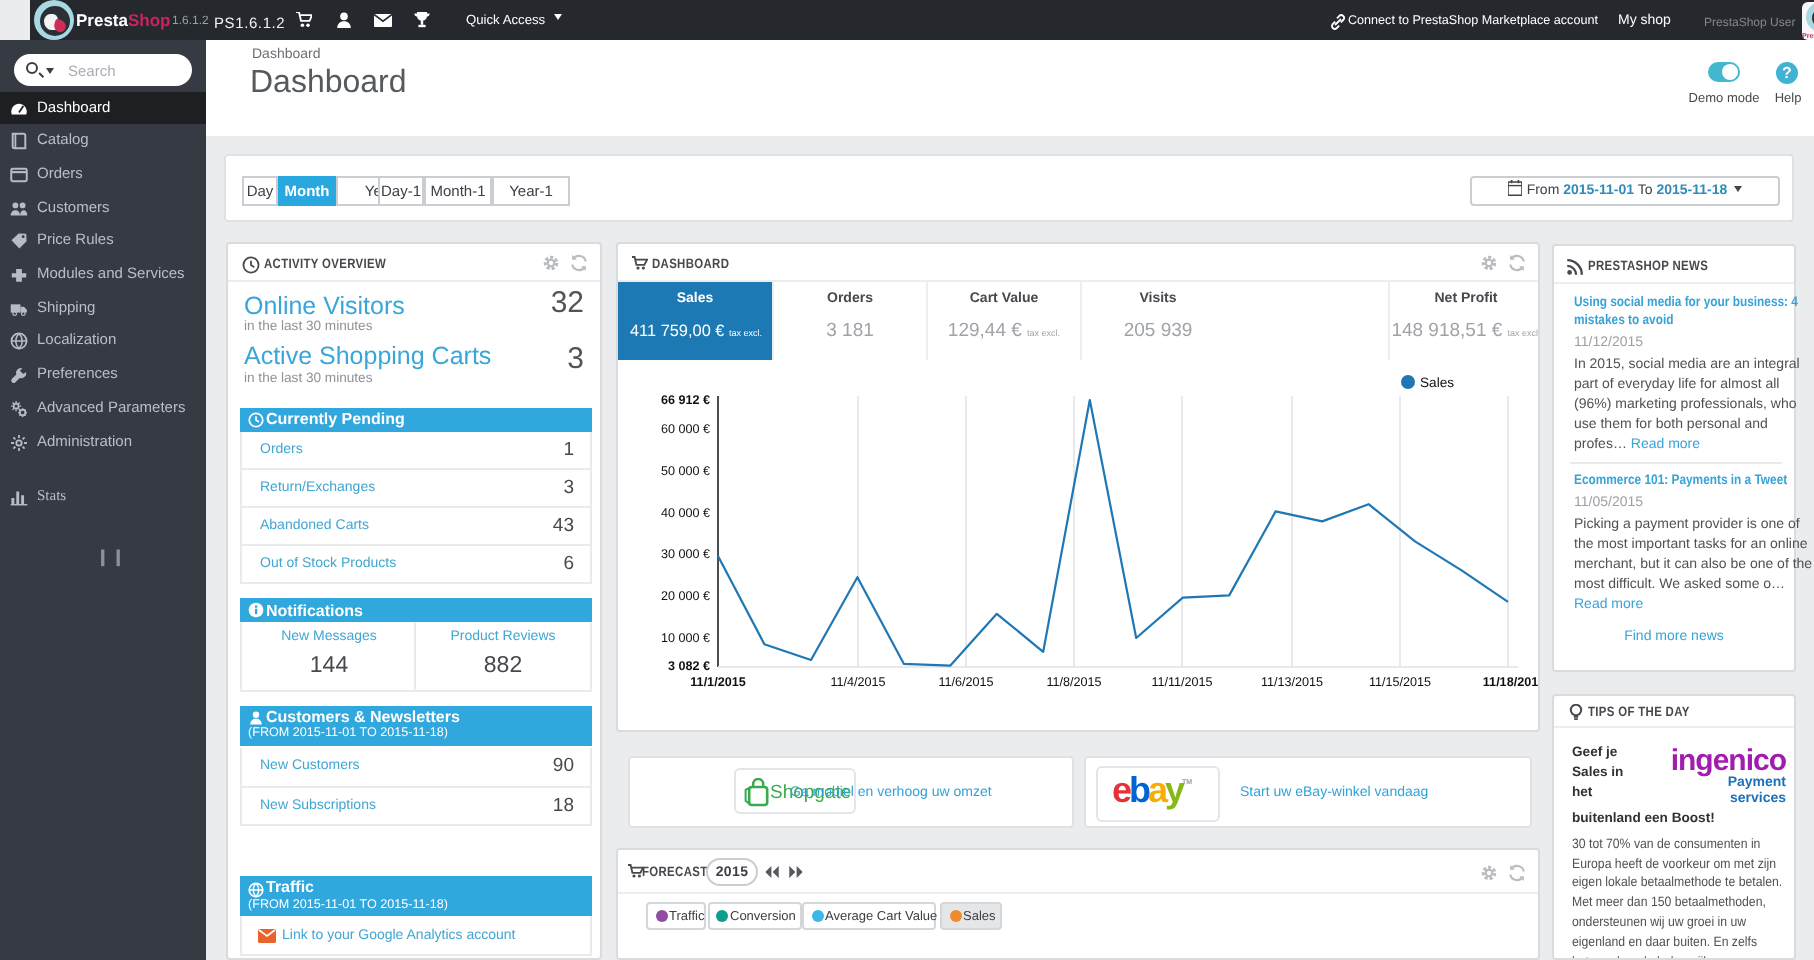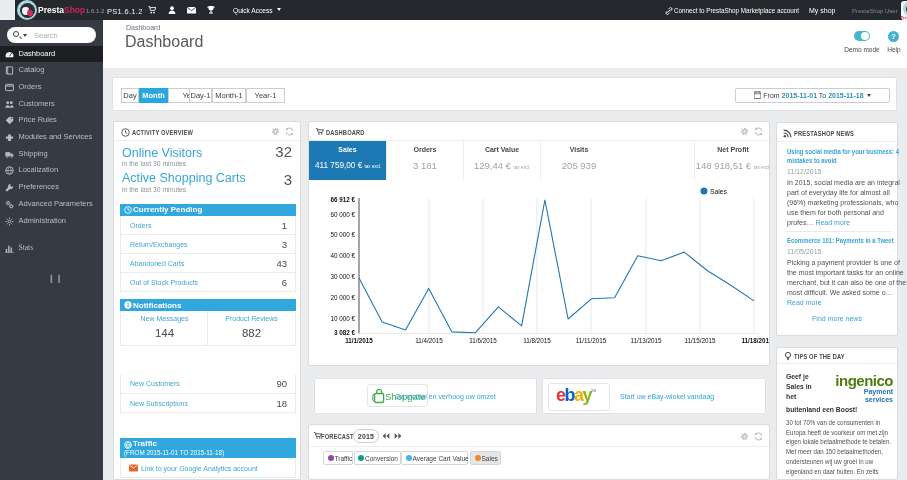--- a/index.html
+++ b/index.html
@@ -329,20 +329,28 @@
     <span class="bt" style="position:absolute;left:13px;top:1.5px;">Notifications</span>
   </div>
   <div class="lrow" style="top:189px; height:35px;">
     <div style="position:absolute;left:0;top:0;width:50%;height:100%;border-right:1px solid #e9eaec;"></div>
     <div style="position:absolute;left:0;top:4px;width:50%;text-align:center;font-size:7px;color:#41a6d2;">New Messages</div>
     <div style="position:absolute;right:0;top:4px;width:50%;text-align:center;font-size:7px;color:#41a6d2;">Product Reviews</div>
     <div style="position:absolute;left:0;top:16px;width:50%;text-align:center;font-size:11.5px;color:#46494d;">144</div>
     <div style="position:absolute;right:0;top:16px;width:50%;text-align:center;font-size:11.5px;color:#46494d;">882</div>
   </div>
 
+  <div class="bluebar" style="top:230.5px; height:20px;">
+    <svg style="position:absolute;left:3.5px;top:2.5px" width="8" height="8" viewBox="0 0 10 10">
+        <circle cx="5" cy="3" r="2" fill="#fff"></circle>
+        <path d="M1.4 9c0-2.4 1.6-3.6 3.6-3.6S8.6 6.6 8.6 9z" fill="#fff"></path>
+      </svg>
+    <span class="bt" style="position:absolute;left:13px;top:1px;">Customers &amp; Newsletters</span>
+    <span style="position:absolute;left:4px;top:10.5px;font-size:6.3px;">(FROM 2015-11-01 TO 2015-11-18)</span>
+  </div>
   <div class="lrow" style="top:252px; height:19.5px;">
       <span class="lab">New Customers</span>
       <span class="val">90</span>
     </div>
   <div class="lrow" style="top:271.5px; height:19.5px;">
       <span class="lab">New Subscriptions</span>
       <span class="val">18</span>
     </div>
 
   <div class="bluebar" style="top:316px; height:20px;">
@@ -504,19 +512,19 @@
 <div class="panel" id="tips" style="left:776px; top:347px; width:122px; height:133px; overflow:hidden;">
   <div class="phead" style="height:16px;">
     <svg style="position:absolute;left:7px;top:3.5px" width="8" height="9" viewBox="0 0 8 9">
         <circle cx="4" cy="3" r="2.6" fill="none" stroke="#46494d" stroke-width="1"></circle>
         <path d="M2.9 6.4h2.2M3.1 7.6h1.8" stroke="#46494d" stroke-width="0.9"></path>
       </svg>
     <span class="ptxt" style="left:17px; top:4.5px;">TIPS OF THE DAY</span>
   </div>
   <div style="position:absolute; left:9px; top:24px; width:107px; font-size:6.8px; line-height:9.8px; color:#4e5256;">
     <div style="float:right; width:77px; text-align:right; margin:1px 0 2px 2px;">
-      <div style="font-size:15px; font-weight:bold; color:#4d7c0f; letter-spacing:-0.5px; line-height:15px;">ingenico</div>
+      <div style="font-size:15px; font-weight:bold; color:#a21caf; letter-spacing:-0.5px; line-height:15px;">ingenico</div>
       <div style="font-size:7px; font-weight:bold; color:#1d71b8; line-height:7.5px;">Payment<br>services</div>
     </div>
     <b style="color:#2f3234;">Geef je Sales in het buitenland een Boost!</b>
     <div style="clear:both; padding-top:3px; white-space:nowrap; transform:scaleX(0.9); transform-origin:0 0;">30 tot 70% van de consumenten in<br>Europa heeft de voorkeur om met zijn<br>eigen lokale betaalmethode te betalen.<br>Met meer dan 150 betaalmethoden,<br>ondersteunen wij uw groei in uw<br>eigenland en daar buiten. En zelfs<br>beter: u kun de belangrijke<br>betaalmethoden activeren met een…</div>
   </div>
 </div>
 
 </body></html>

